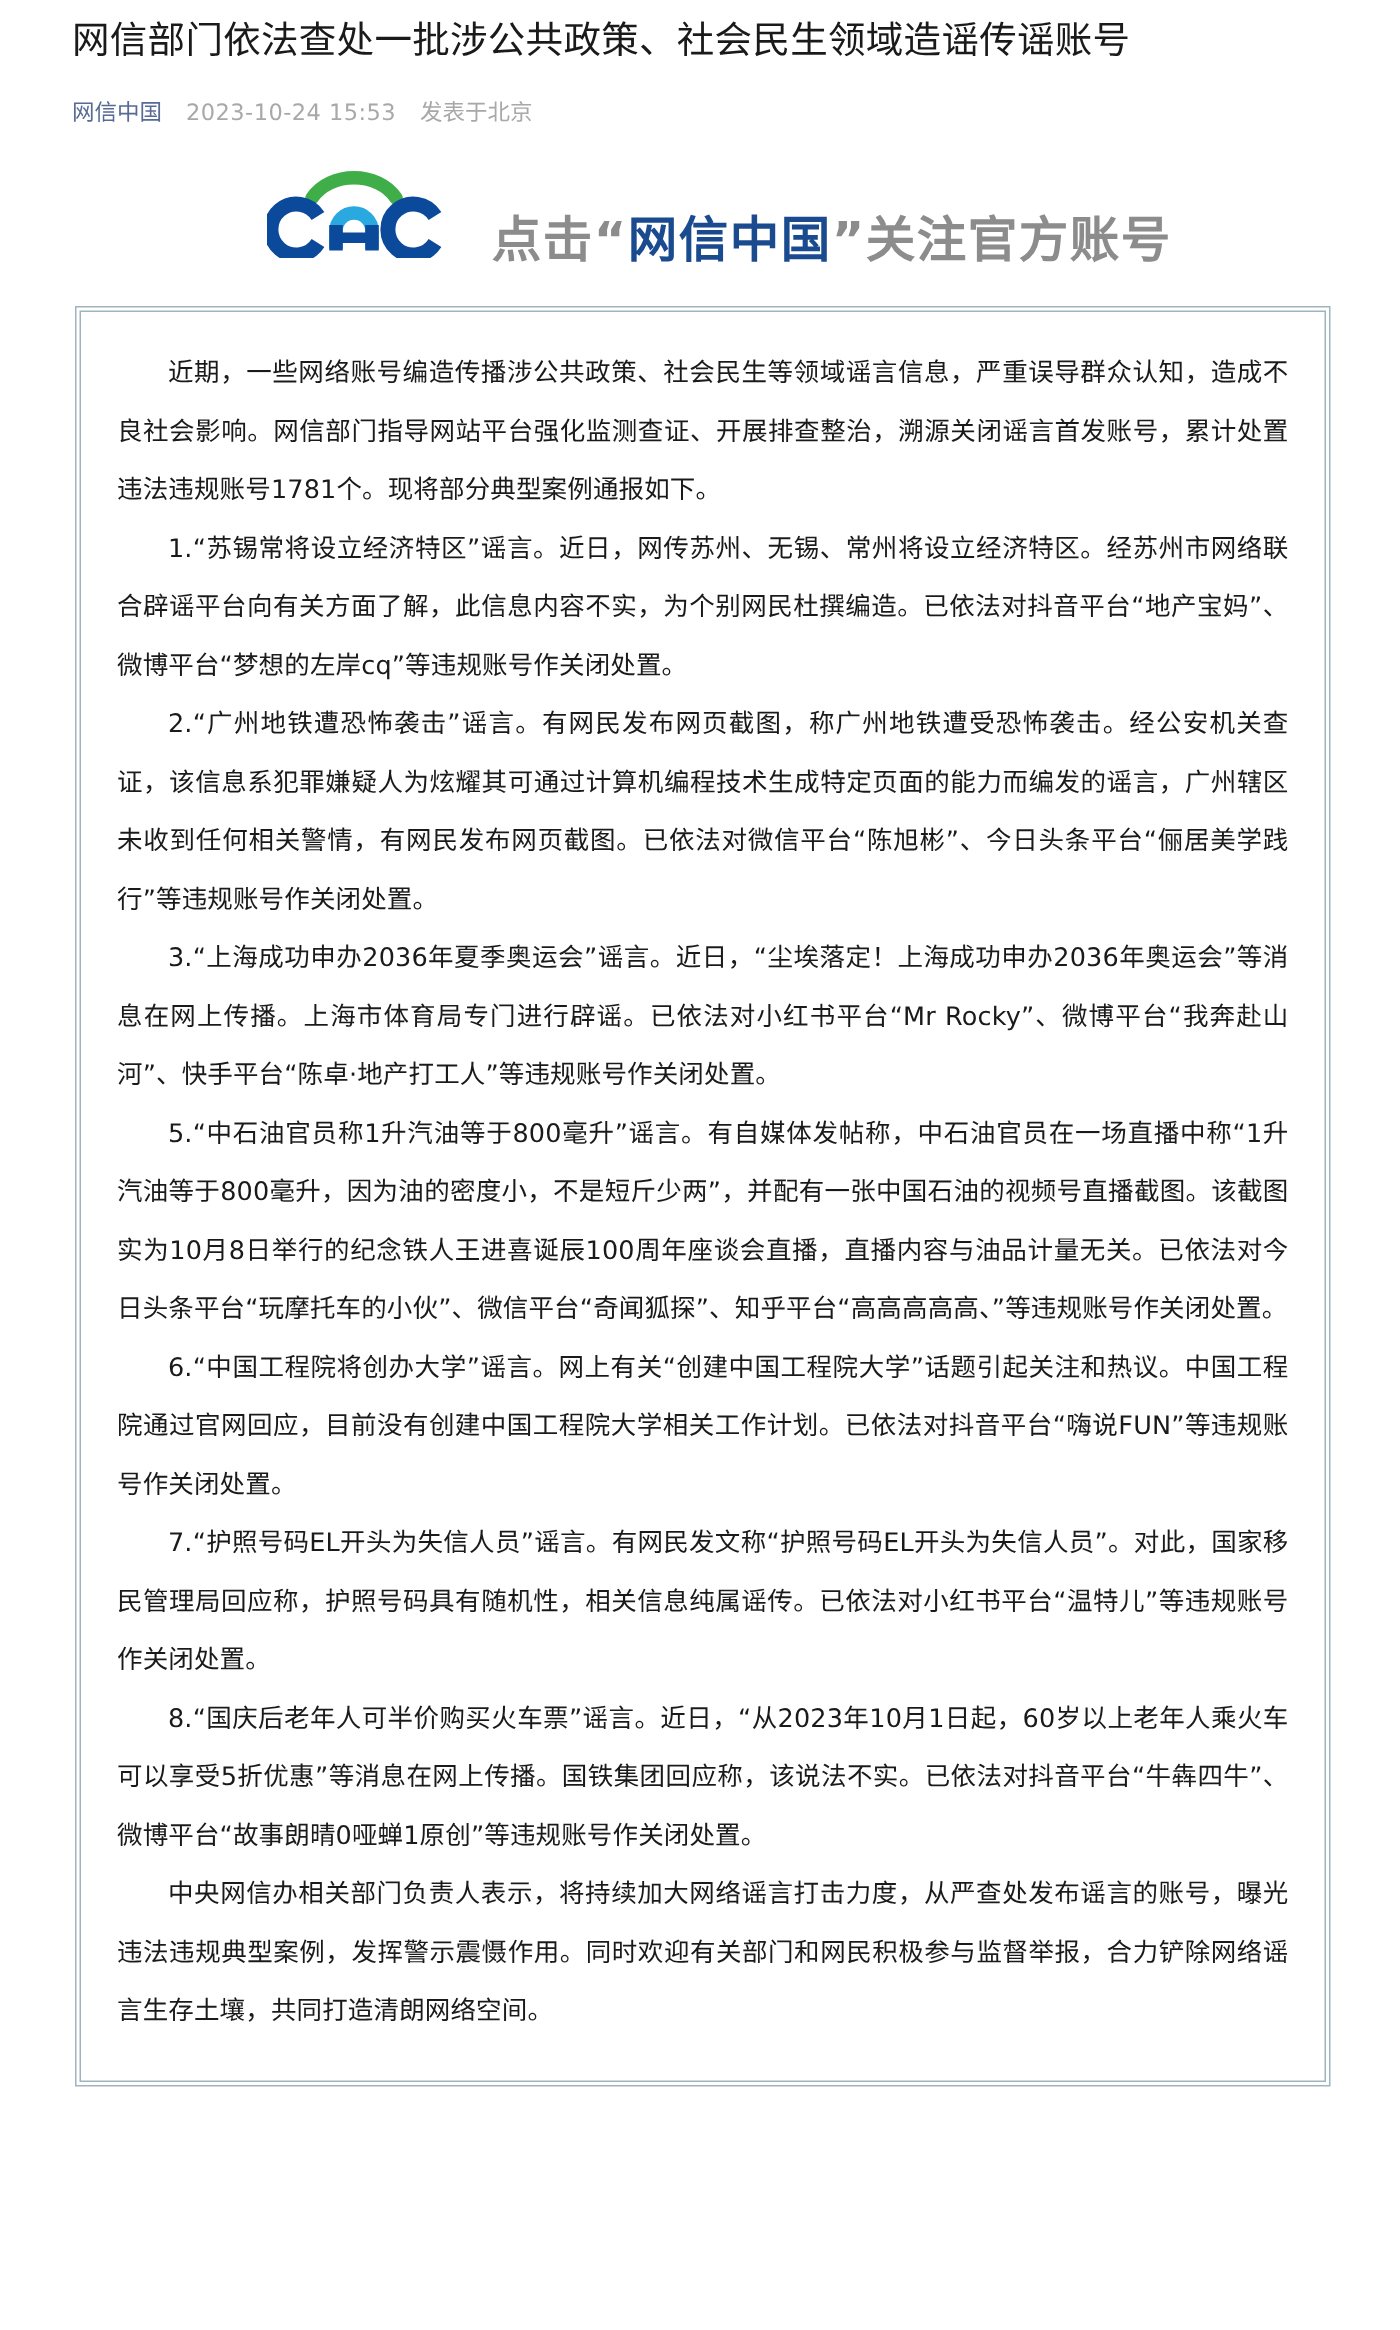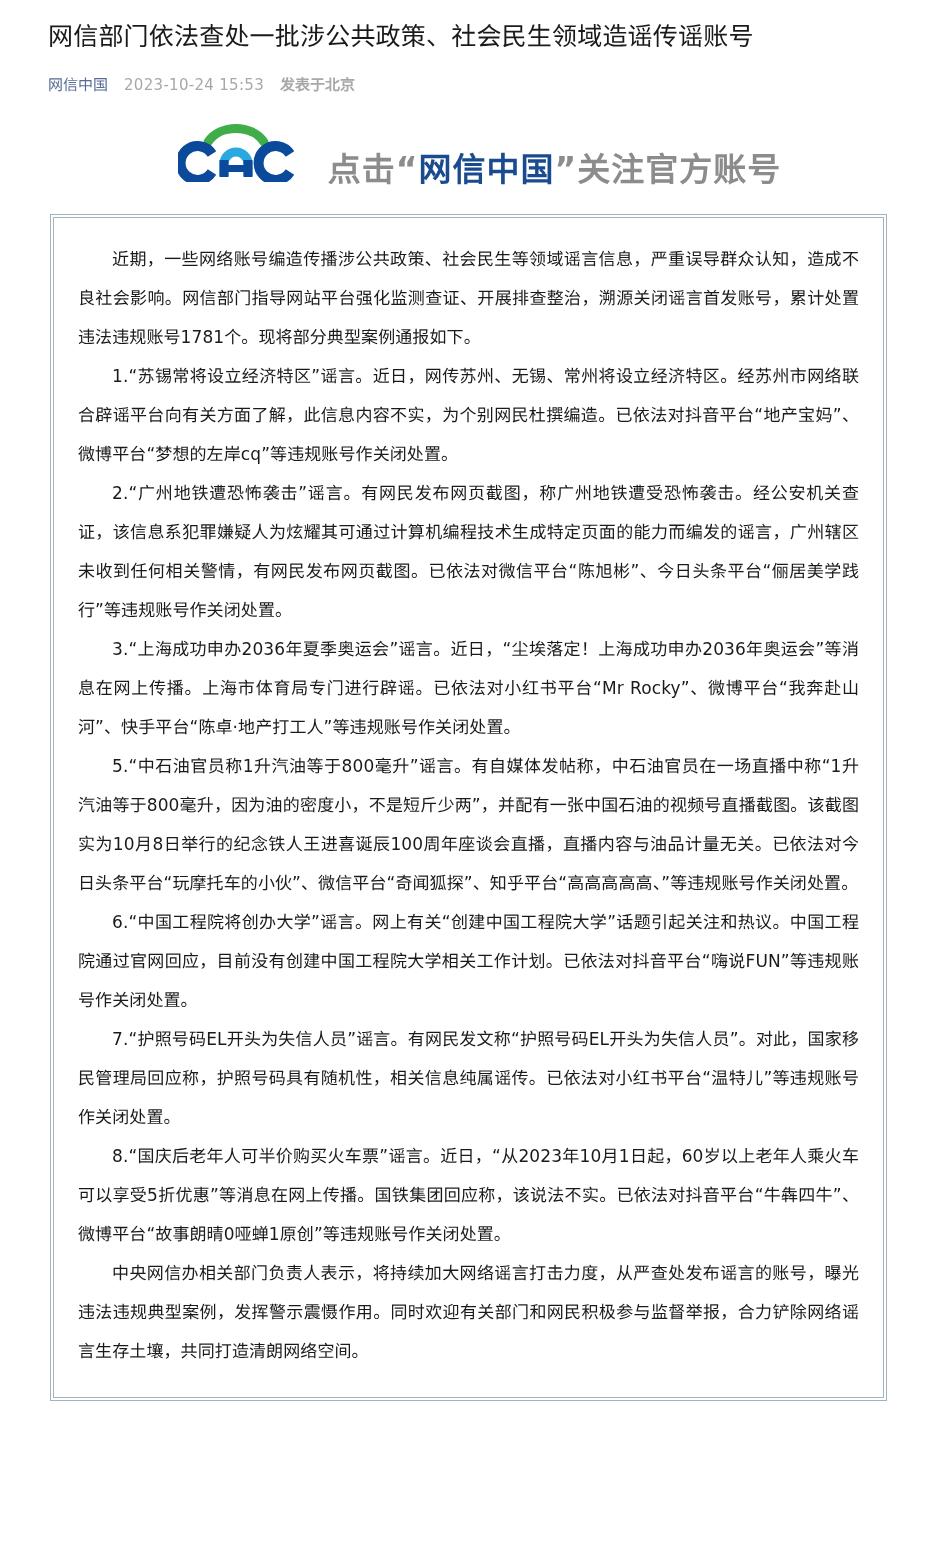--- a/index.html
+++ b/index.html
@@ -16,21 +16,21 @@
   .page {
     position: relative;
     width: 933px;
     min-height: 1553px;
     background: #ffffff;
     box-sizing: border-box;
   }
 
   
   .article-header {
-    padding: 20px 40px 0 48px;
+    padding: 10px 40px 0 48px;
   }
   .article-title {
     font-size: 25px;
     line-height: 1.35;
     font-weight: 400;
     color: #1a1a1a;
     letter-spacing: 0.2px;
     margin: 0;
     padding: 0;
   }
@@ -46,21 +46,20 @@
     color: #576b95;
     margin-right: 16px;
   }
   .meta-date {
     color: #a8a8a8;
     margin-right: 16px;
     letter-spacing: 0.3px;
   }
   .meta-location {
     color: #a8a8a8;
-    font-weight: bold;
   }
 
   
   .banner {
     margin-top: 26px;
     display: flex;
     align-items: flex-end;
     justify-content: center;
     padding-left: 26px;
   }

